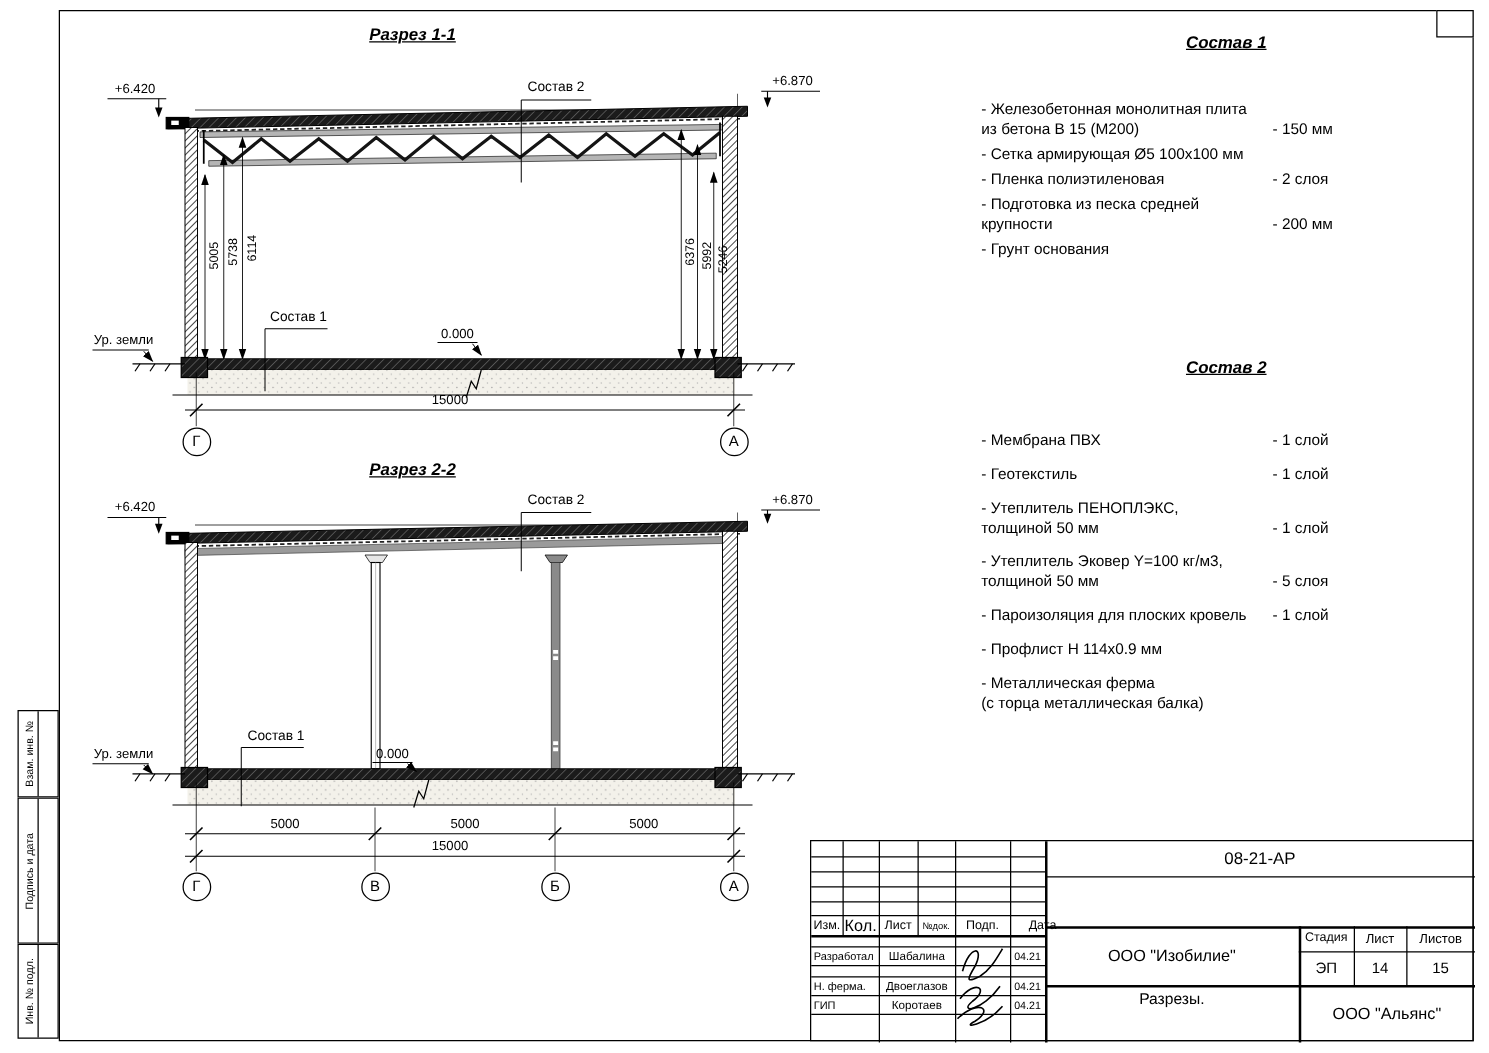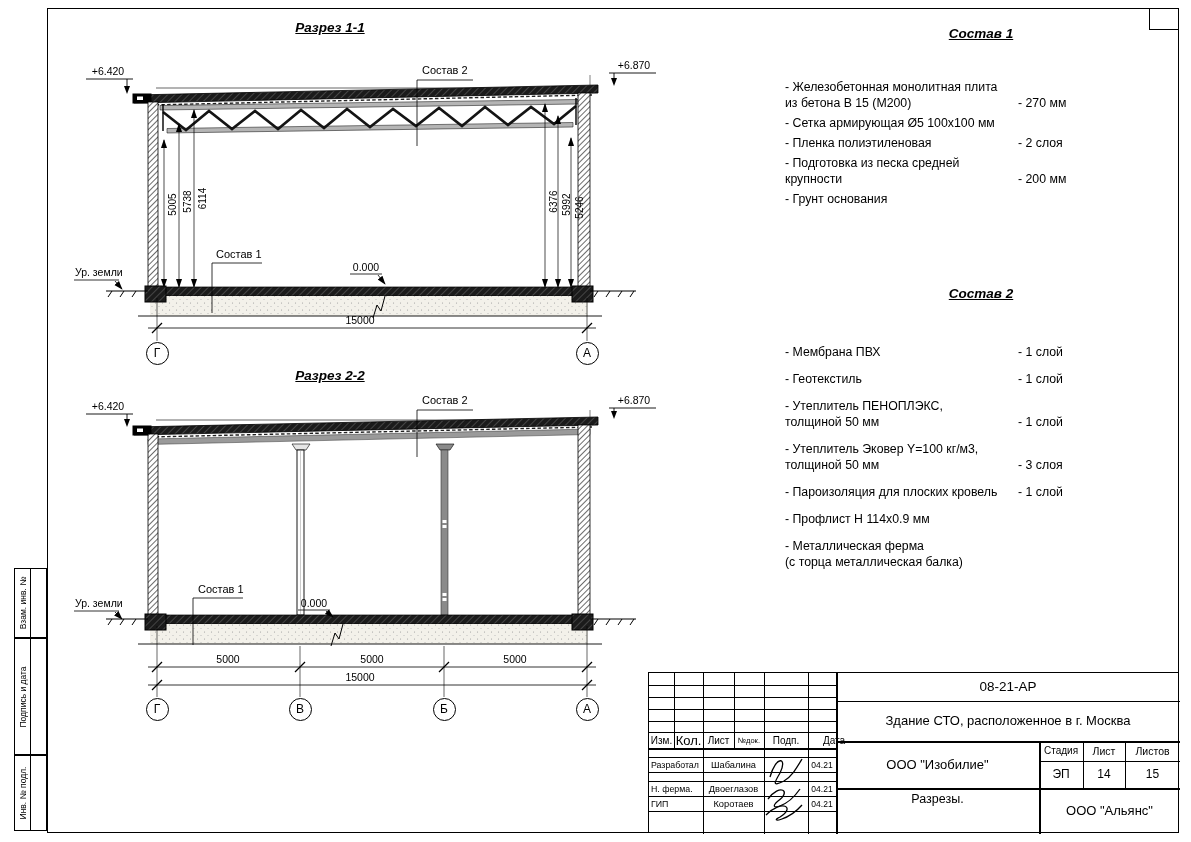--- a/index.html
+++ b/index.html
@@ -257,21 +257,21 @@
   <div class="ax" style="left:288.5px;top:697.5px">В</div>
   <div class="ax" style="left:432.5px;top:697.5px">Б</div>
   <div class="ax" style="left:575.5px;top:697.5px">А</div>
 
   <div class="sostav s1" style="left:785px;top:26px">
     <div class="hd it">Состав 1</div>
     <div style="height:34px"></div>
     <div class="s-item">
       <div class="s-name">- Железобетонная  монолитная плита
 из бетона В 15 (М200)</div>
-      <div class="s-val">- 270 мм</div>
+      <div class="s-val">- 150 мм</div>
     </div>
     <div class="s-item">
       <div class="s-name">- Сетка армирующая Ø5 100х100 мм</div>
       <div class="s-val"></div>
     </div>
     <div class="s-item">
       <div class="s-name">- Пленка полиэтиленовая</div>
       <div class="s-val">-  2 слоя</div>
     </div>
     <div class="s-item">
@@ -297,21 +297,21 @@
       <div class="s-val">- 1 слой</div>
     </div>
     <div class="s-item">
       <div class="s-name">- Утеплитель ПЕНОПЛЭКС,
 толщиной 50 мм</div>
       <div class="s-val">- 1 слой</div>
     </div>
     <div class="s-item">
       <div class="s-name">- Утеплитель Эковер Y=100 кг/м3,
 толщиной 50 мм</div>
-      <div class="s-val">- 3 слоя</div>
+      <div class="s-val">- 5 слоя</div>
     </div>
     <div class="s-item">
       <div class="s-name" style="width:262px">- Пароизоляция для плоских кровель</div>
       <div class="s-val">- 1 слой</div>
     </div>
     <div class="s-item">
       <div class="s-name">- Профлист Н 114х0.9 мм</div>
       <div class="s-val"></div>
     </div>
     <div class="s-item">
@@ -367,21 +367,20 @@
     <div class="tt c" style="left:54px;top:124px;width:61px;font-size:9.3px;line-height:14px">Коротаев</div>
     <div class="tt c" style="left:159px;top:124px;width:28px;font-size:8.5px;line-height:14px">04.21</div>
 
     <svg class="abs" style="left:113px;top:78px" width="50" height="70" viewBox="0 0 50 70">
       <path d="M8,26 C14,4 26,6 18,22 C12,32 10,36 22,30 C30,25 34,18 40,8" fill="none" stroke="#000" stroke-width="1.3"></path>
       <path d="M6,48 C18,32 30,40 16,50 C4,60 24,58 38,38" fill="none" stroke="#000" stroke-width="1.3"></path>
       <path d="M4,64 C20,48 34,56 18,66 C6,72 26,70 40,54" fill="none" stroke="#000" stroke-width="1.3"></path>
     </svg>
 
     <div class="tt c" style="left:187px;top:0;width:344px;line-height:28px;font-size:13.5px">08-21-АР</div>
-    <div class="tt c" style="left:187px;top:28px;width:344px;line-height:40px;font-size:13px">Здание СТО, расположенное в г. Москва</div>
     <div class="tt c" style="left:187px;top:68px;width:203px;line-height:47px;font-size:13px">ООО "Изобилие"</div>
     <div class="tt c" style="left:390px;top:68px;width:44px;line-height:20px;font-size:10px">Стадия</div>
     <div class="tt c" style="left:434px;top:68px;width:42px;line-height:20px;font-size:10.5px">Лист</div>
     <div class="tt c" style="left:476px;top:68px;width:55px;line-height:20px;font-size:10.5px">Листов</div>
     <div class="tt c" style="left:390px;top:88px;width:44px;line-height:27px;font-size:12px">ЭП</div>
     <div class="tt c" style="left:434px;top:88px;width:42px;line-height:27px;font-size:12px">14</div>
     <div class="tt c" style="left:476px;top:88px;width:55px;line-height:27px;font-size:12px">15</div>
     <div class="tt c" style="left:187px;top:119px;width:203px;font-size:12.5px">Разрезы.</div>
     <div class="tt c" style="left:390px;top:115px;width:141px;line-height:46px;font-size:13px">ООО "Альянс"</div>
   </div>

